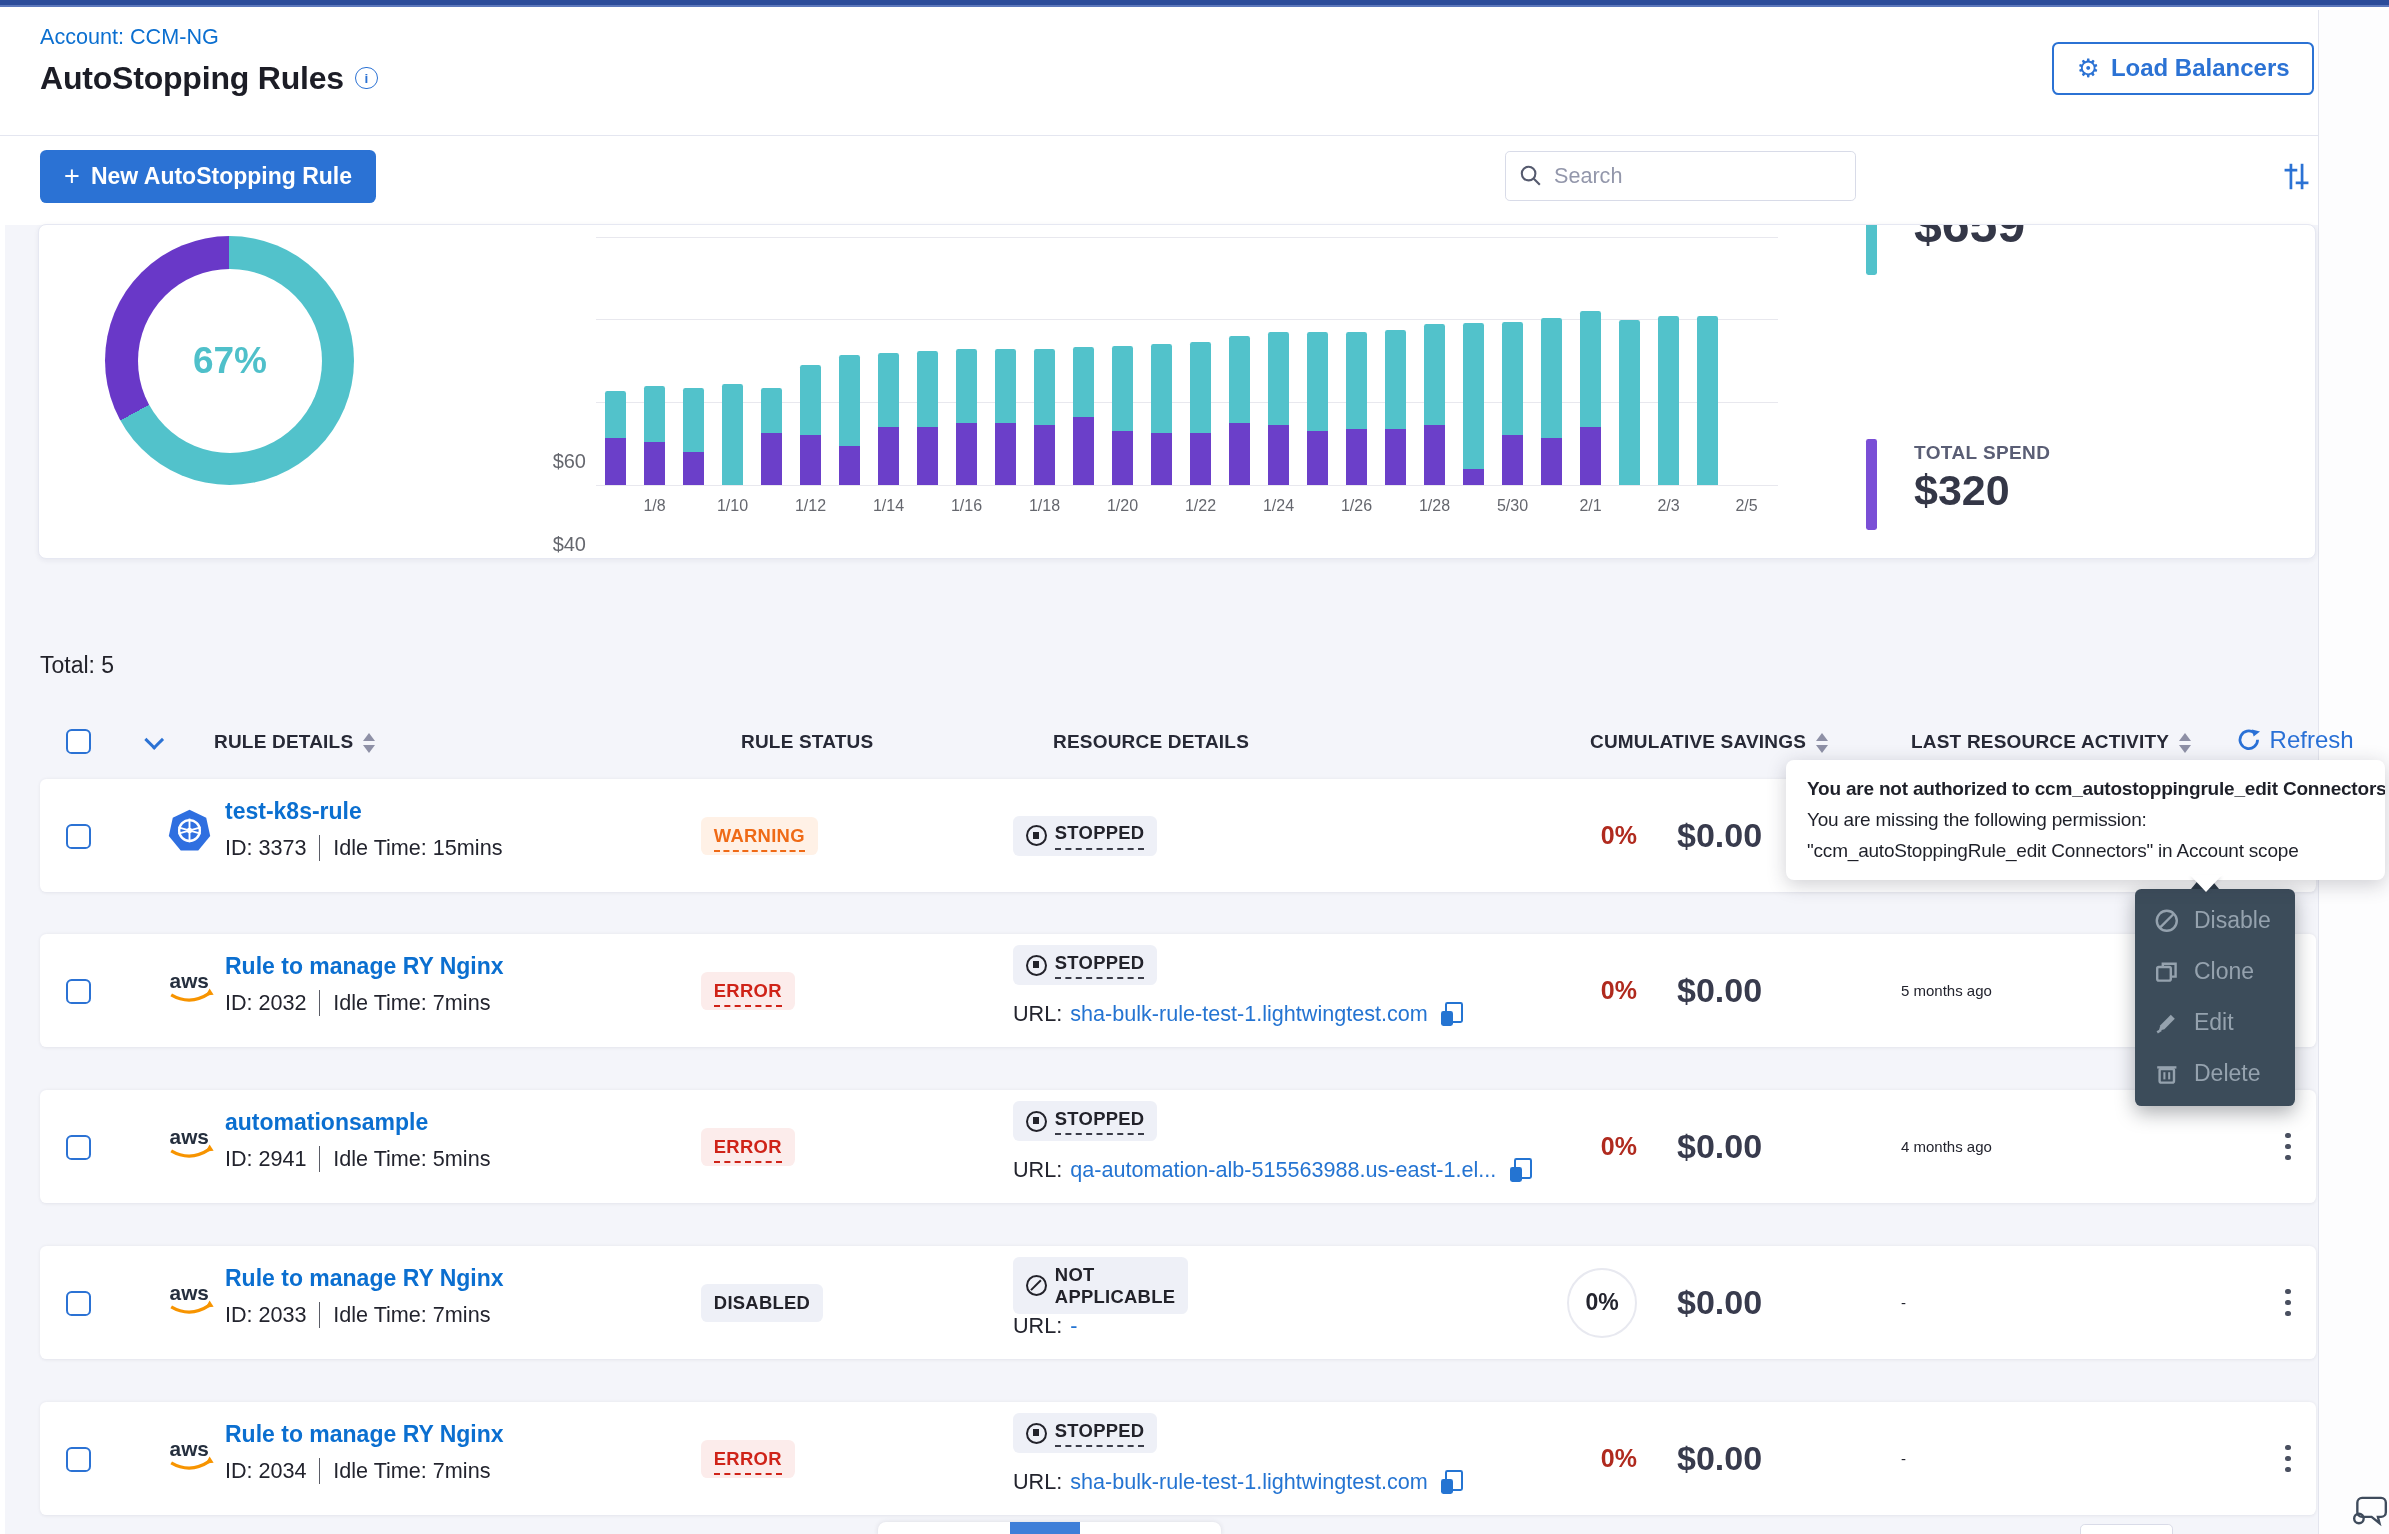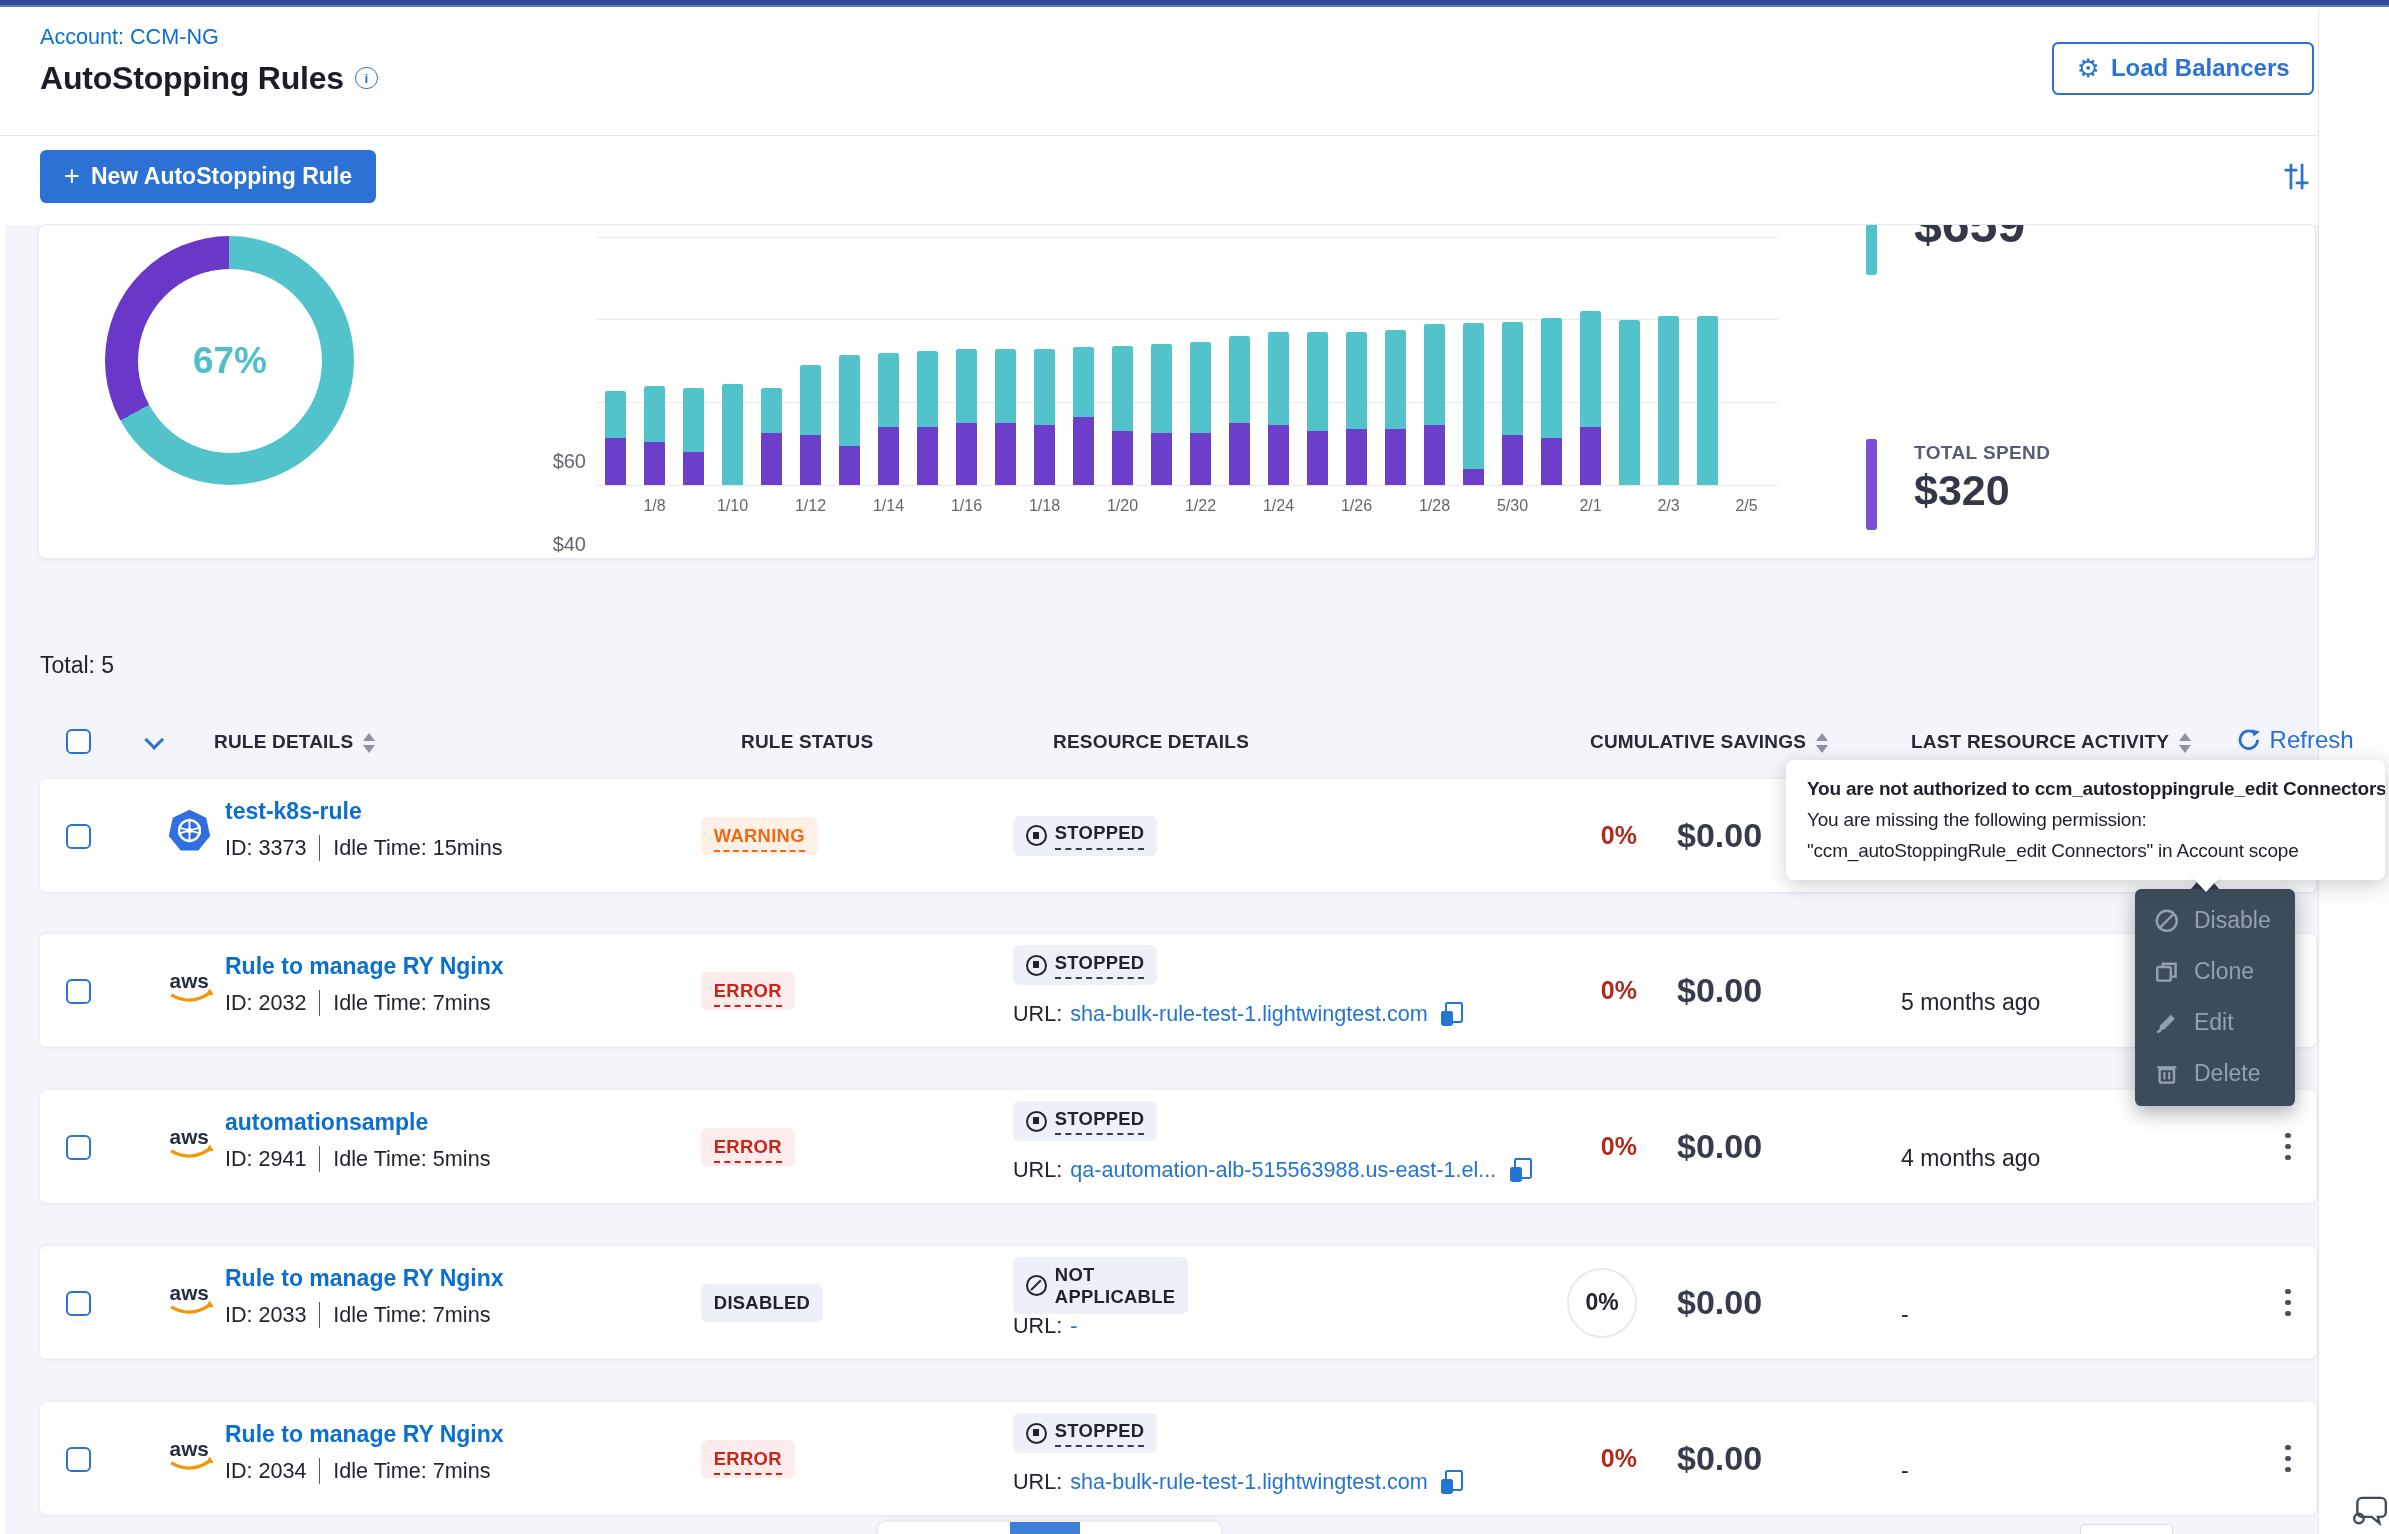--- a/index.html
+++ b/index.html
@@ -98,21 +98,21 @@
   .url-link { color:#2474d2; }
   .copy-icon { width:22.4px; height:24px; position:relative; display:inline-block; margin-left:4.8px; }
   .copy-icon::before { content:""; position:absolute; right:0; top:0; width:13.6px; height:17px; border:2.4px solid #2474d2; border-radius:2.4px; }
   .copy-icon::after { content:""; position:absolute; left:0.8px; bottom:0; width:12px; height:15px; background:#2474d2; border-radius:2.4px; }
   .pct-cell { position:absolute; left:1461px; width:136px; top:0; height:113px; display:flex; align-items:center; justify-content:flex-end; }
   .pct-red { font-size:25px; font-weight:bold; color:#b02a1e; }
   .pct-circle { width:70px; height:70px; border:2.4px solid #e8e9f0; border-radius:50%; display:flex; align-items:center;
     justify-content:center; font-size:23px; font-weight:bold; color:#23242e; }
   .amount-cell { position:absolute; left:1637px; top:0; height:113px; display:flex; align-items:center;
     font-size:34px; font-weight:bold; color:#383b4d;text-align:center; }
-  .activity-cell { position:absolute; left:1861px; top:16px; height:104px; display:flex; align-items:center; font-size:23px; color:#23242e; }
+  .activity-cell { position:absolute; left:1861px; top:4px; height:104px; display:flex; align-items:center; font-size:15px; color:#23242e; }
   .kebab { position:absolute; left:2232px; top:0; height:113px; display:flex; flex-direction:column; justify-content:center; gap:5.6px; width:32px; align-items:center; }
   .kebab i { width:5.6px; height:5.6px; border-radius:50%; background:#4a5060; }
 
   
   .tooltip { position:absolute; left:1786px; top:760px; width:599px; height:120px; background:#fff; border-radius:8px;
     box-shadow:0 4.8px 19px rgba(40,41,61,.22); padding:12.8px 21px; overflow:hidden; z-index:6; }
   .tooltip div { font-size:19px; color:#1e2029; line-height:31px; white-space:nowrap; letter-spacing:-0.2px; }
   .tooltip .b { font-weight:bold; }
   .tt-caret { position:absolute; left:2190px; top:875px; width:0; height:0; border-left:16px solid transparent;
     border-right:16px solid transparent; border-top:17.6px solid #fff; z-index:7; filter:drop-shadow(0 2.4px 1.6px rgba(40,41,61,.12)); }
@@ -147,20 +147,27 @@
     <span class="gear-glyph">⚙</span>
     <span>Load Balancers</span>
   </button>
 </div>
 
 <div class="toolbar-band">
   <button class="new-rule-btn">
     <span class="plus-glyph">+</span>
     <span>New AutoStopping Rule</span>
   </button>
+  <div class="search-box">
+    <svg width="24" height="24" viewBox="0 0 30 30">
+      <circle cx="12" cy="12" r="8.5" fill="none" stroke="#555a6e" stroke-width="2.6"></circle>
+      <line x1="18.5" y1="18.5" x2="26" y2="26" stroke="#555a6e" stroke-width="2.6"></line>
+    </svg>
+    <input type="text" placeholder="Search" style="">
+  </div>
   <div class="filter-gear">
     <svg width="35" height="35" viewBox="0 0 44 44">
       <line x1="15" y1="6" x2="15" y2="38" stroke="#2b72d4" stroke-width="3.4"></line>
       <line x1="29" y1="6" x2="29" y2="38" stroke="#2b72d4" stroke-width="3.4"></line>
       <line x1="7" y1="14" x2="23" y2="14" stroke="#2b72d4" stroke-width="3.4"></line>
       <line x1="21" y1="30" x2="37" y2="30" stroke="#2b72d4" stroke-width="3.4"></line>
     </svg>
   </div>
 </div>
 

